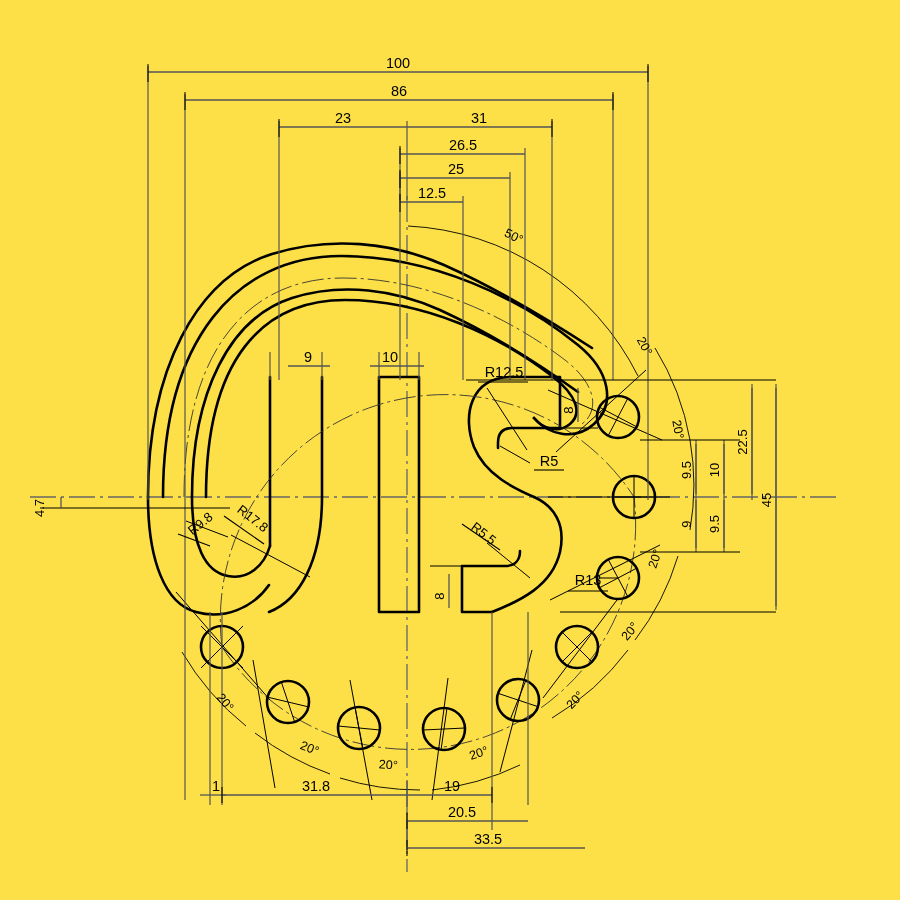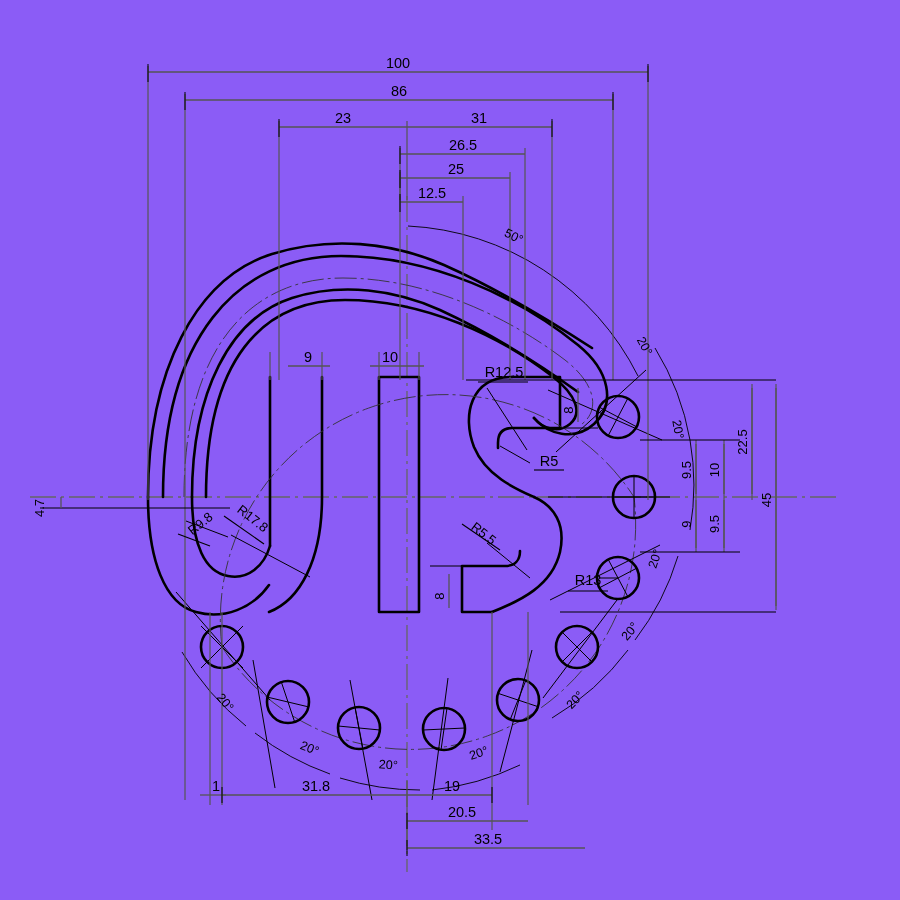--- a/index.html
+++ b/index.html
@@ -1,18 +1,18 @@
 <!DOCTYPE html>
 <html><head>
 <meta charset="utf-8">
 <style>
   html,body{margin:0;padding:0;background:#ffffff;}
   body{width:900px;height:900px;overflow:hidden;
        font-family:"Liberation Sans",sans-serif;}
-  #sheet{position:relative;width:900px;height:900px;background:#8b5cf6;}
+  #sheet{position:relative;width:900px;height:900px;background:#fde047;}
   svg{display:block;}
   .obj{fill:none;stroke:#000;stroke-width:2.6;stroke-linecap:round;stroke-linejoin:round;}
   .thin{fill:none;stroke:#000;stroke-width:1.0;}
   .ext{fill:none;stroke:#555;stroke-width:1.2;}
   .dim{fill:none;stroke:#555;stroke-width:1.3;}
   .dimblk{fill:none;stroke:#000;stroke-width:1.0;}
   .ctr{fill:none;stroke:#666;stroke-width:1.3;stroke-dasharray:26 5 3 5;}
   .ctrthin{fill:none;stroke:#333;stroke-width:0.9;stroke-dasharray:22 4 3 4;}
   .lead{fill:none;stroke:#000;stroke-width:1.0;}
   .arcdim{fill:none;stroke:#000;stroke-width:0.9;}

